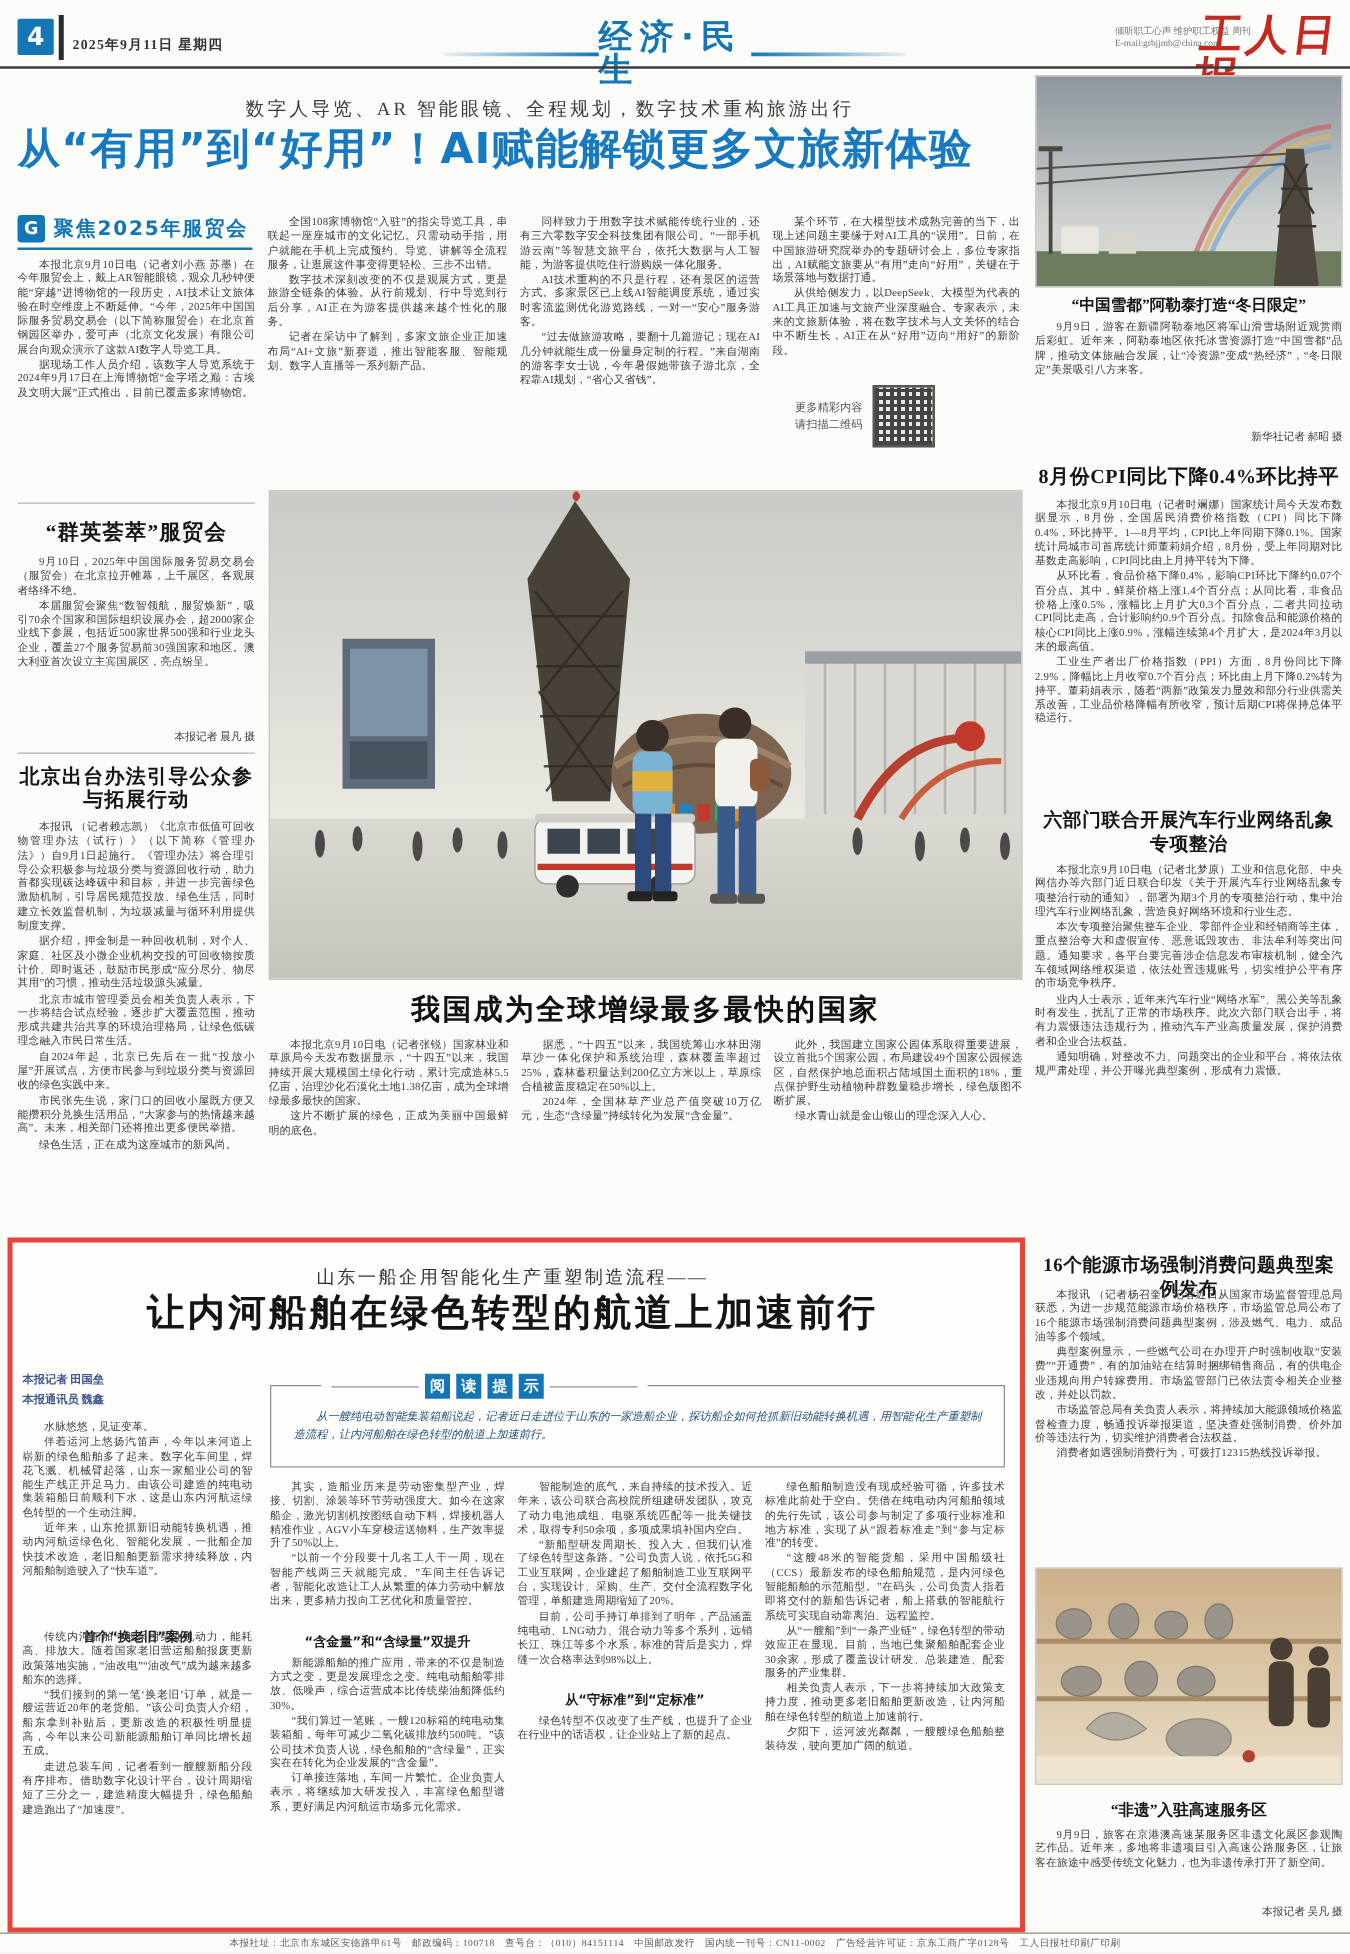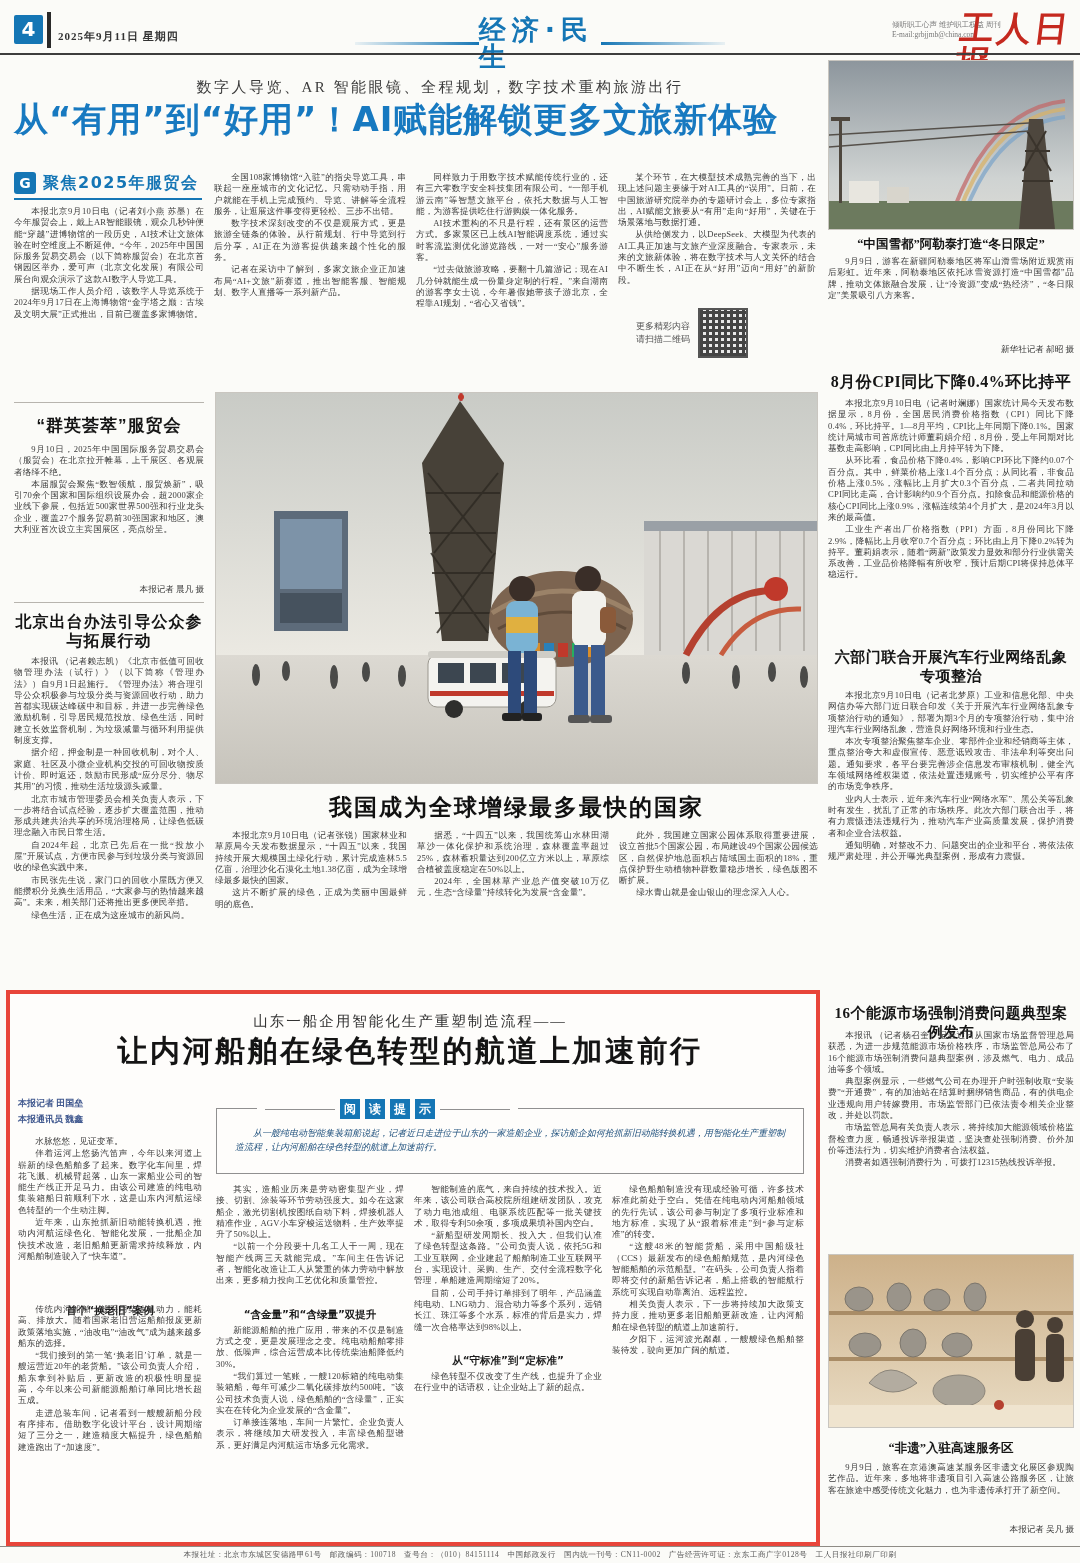--- a/index.html
+++ b/index.html
@@ -4,21 +4,21 @@
 <style>
   html,body{margin:0;padding:0;background:#e9e7e2;font-family:"Liberation Serif","DejaVu Serif",serif;color:#2e2e2e;}
   .canvas{position:relative;width:1080px;height:1563px;margin:0 auto;background:#fbfbf8;overflow:hidden;}
   .abs{position:absolute;}
   
   .tb{overflow:hidden;}
   .tb p{margin:0 0 1px 0;text-indent:2em;font-size:8.6px;line-height:11.3px;text-align:justify;color:#3b3b3b;letter-spacing:.2px;}
   .byline{font-size:8.6px;color:#3b3b3b;text-align:right;padding-right:8px;}
   .rule{border:none;border-top:1px solid #b7b4ae;margin:0;}
   
-  .h-col{font-weight:bold;font-size:17px;line-height:1.2;text-align:center;color:#151515;letter-spacing:1px;font-family:Liberation Sans, sans-serif;}
+  .h-col{font-weight:bold;font-size:17px;line-height:1.2;text-align:center;color:#151515;letter-spacing:1px;font-family:Liberation Serif, serif;}
   .h-rail{font-weight:bold;font-size:15px;line-height:1.25;text-align:center;color:#151515;letter-spacing:.5px;font-family:"Liberation Serif",serif;}
   .h-photo{font-weight:bold;font-size:23px;text-align:center;color:#111;letter-spacing:2px;font-family:"Liberation Serif",serif;}
   .cap{font-weight:bold;font-size:12.5px;text-align:center;color:#151515;}
   .subhead{font-family:"DejaVu Sans",sans-serif;font-weight:bold;font-size:10.5px;line-height:1.25;text-align:center;color:#1c1c1c;margin:20px 0 4px 0;}
   
   .pagenum{width:29px;height:29px;background:#1576b5;color:#fff;font:bold 20px/29px "DejaVu Sans",sans-serif;text-align:center;border-radius:2px;}
   .pagebar{width:4px;height:36px;background:#2a2a2a;}
   .dateline{font:bold 11px/1.2 "Liberation Serif",serif;color:#333;letter-spacing:1px;}
   .section-wrap{display:flex;align-items:center;}
   .sec-line{width:150px;height:3px;}
@@ -400,20 +400,21 @@
         <p>目前，公司手持订单排到了明年，产品涵盖纯电动、LNG动力、混合动力等多个系列，远销长江、珠江等多个水系，标准的背后是实力，焊缝一次合格率达到98%以上。</p>
       </div>
     <div class="subhead">从“守标准”到“定标准”</div>
     <div class="tb">
         <p>绿色转型不仅改变了生产线，也提升了企业在行业中的话语权，让企业站上了新的起点。</p>
       </div>
   </div>
   <div class="abs tb" style="left:612px;top:1184px;width:192px;height:350px;">
       <p>绿色船舶制造没有现成经验可循，许多技术标准此前处于空白。凭借在纯电动内河船舶领域的先行先试，该公司参与制定了多项行业标准和地方标准，实现了从“跟着标准走”到“参与定标准”的转变。</p>
       <p>“这艘48米的智能货船，采用中国船级社（CCS）最新发布的绿色船舶规范，是内河绿色智能船舶的示范船型。”在码头，公司负责人指着即将交付的新船告诉记者，船上搭载的智能航行系统可实现自动靠离泊、远程监控。</p>
+      <p>从“一艘船”到“一条产业链”，绿色转型的带动效应正在显现。目前，当地已集聚船舶配套企业30余家，形成了覆盖设计研发、总装建造、配套服务的产业集群。</p>
       <p>相关负责人表示，下一步将持续加大政策支持力度，推动更多老旧船舶更新改造，让内河船舶在绿色转型的航道上加速前行。</p>
       <p>夕阳下，运河波光粼粼，一艘艘绿色船舶整装待发，驶向更加广阔的航道。</p>
     </div>
 
   <div class="abs footer-line" style="left:0;top:1546px;width:1080px;"></div>
   <div class="abs footer-txt" style="left:0;top:1550px;width:1080px;">本报社址：北京市东城区安德路甲61号　邮政编码：100718　查号台：（010）84151114　中国邮政发行　国内统一刊号：CN11-0002　广告经营许可证：京东工商广字0128号　工人日报社印刷厂印刷</div>
 
 </div>
 
 </body></html>

